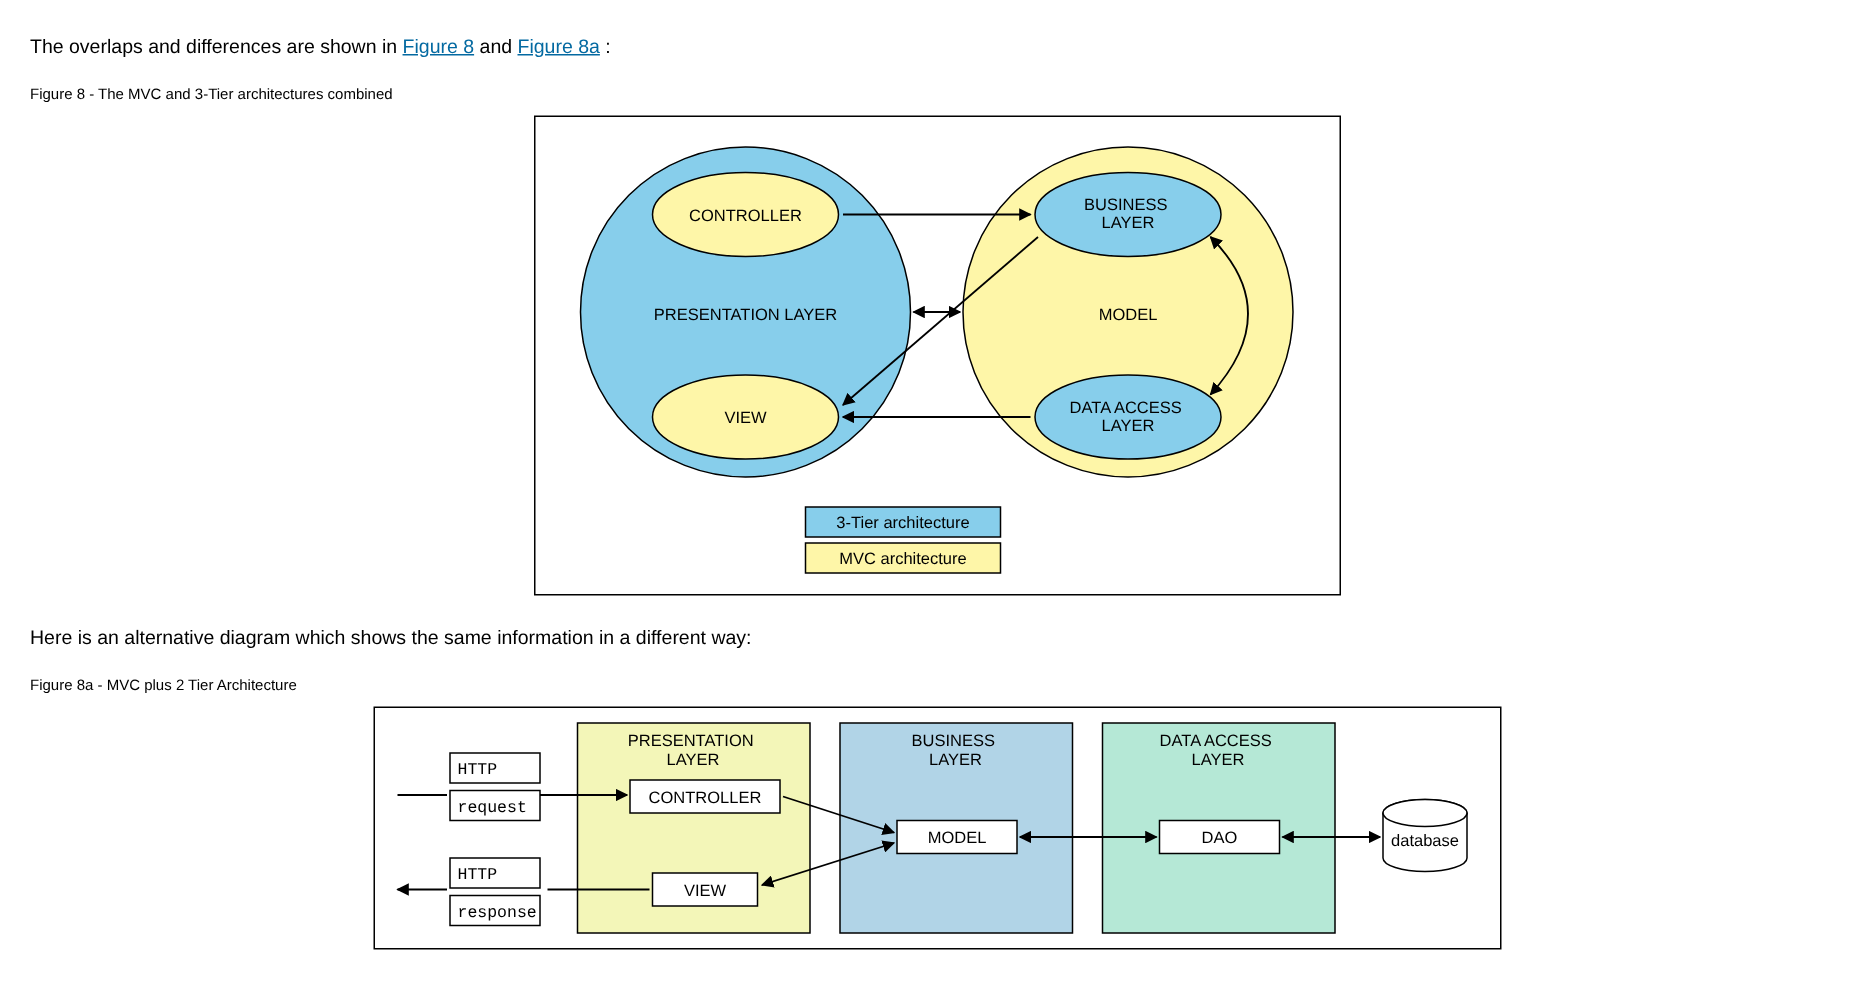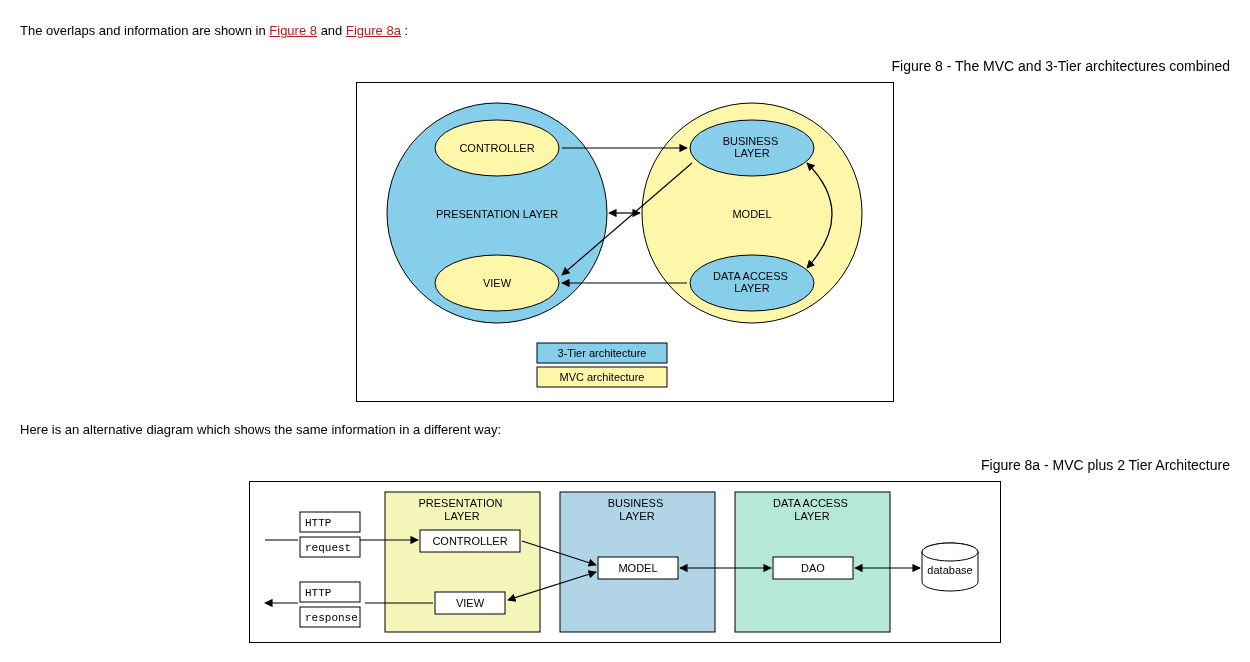--- a/index.html
+++ b/index.html
@@ -4,42 +4,42 @@
 <style>
   body {
     margin: 0;
     padding: 10px 20px;
     font-family: Arial, Helvetica, sans-serif;
     font-size: 13px;
     color: #000;
     background: #fff;
   }
   a.link {
-    color: #b91c1c;
+    color: #0369a1;
     text-decoration: underline;
   }
   .caption {
-    text-align: right;
-    font-size: 14px;
+    text-align: left;
+    font-size: 10px;
     margin: 20px 0 8px 0;
   }
   .fig {
     display: block;
     margin: 0 auto 20px auto;
     border: 1px solid #000;
     background: #fff;
   }
   svg text { font-family: Arial, Helvetica, sans-serif; }
   .mono { font-family: "Courier New", monospace; }
 </style>
 </head>
 <body>
 
 <p>
-  <span>The overlaps and information are shown in </span>
+  <span>The overlaps and differences are shown in </span>
   <a href="#" class="link">Figure 8</a>
   <span> and </span>
   <a href="#" class="link">Figure 8a</a>
   <span>:</span>
 </p>
 
 <div class="caption">Figure 8 - The MVC and 3-Tier architectures combined</div>
 
 <svg class="fig" width="536" height="318" viewBox="0 0 536 318">
   <defs>

